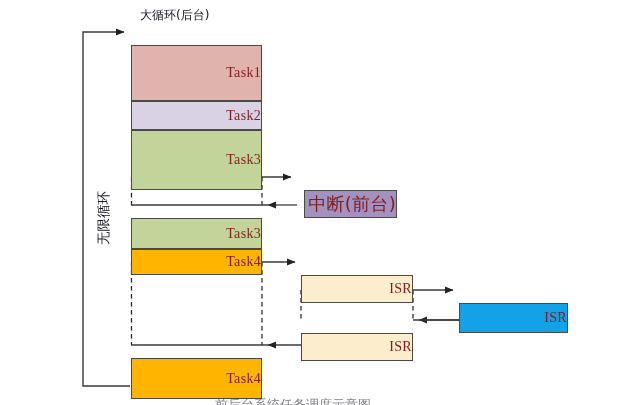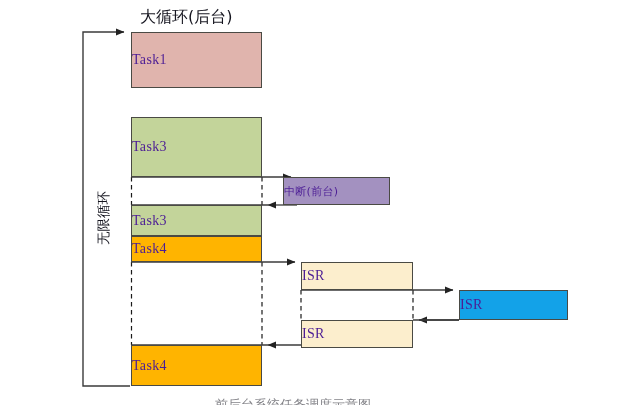--- a/index.html
+++ b/index.html
@@ -14,30 +14,31 @@
     background: #ffffff;
     overflow: hidden;
     font-family: "Liberation Serif", "DejaVu Serif", serif;
   }
   .box {
     position: absolute;
     box-sizing: border-box;
     border: 1.3px solid #4a4a44;
     display: flex;
     align-items: center;
-    justify-content: flex-start;
-    color: #4c1d95;
+    justify-content: flex-end;
+    color: #7f1d1d;
     font-size: 14px;
     letter-spacing: 0.3px;
     white-space: nowrap;
+    margin-top: 13px;
   }
   .label {
     position: absolute;
     color: #14141e;
-    font-size: 16px;
+    font-size: 12px;
     white-space: nowrap;
     font-family: "DejaVu Sans", "Liberation Sans", sans-serif;
   }
   .vlabel {
     position: absolute;
     color: #14141e;
     font-size: 13.5px;
     white-space: nowrap;
     font-family: "DejaVu Sans", "Liberation Sans", sans-serif;
     transform-origin: 0 0;
@@ -119,35 +120,38 @@
 
     <g stroke="#3b3b3b" stroke-width="1.3" fill="none">
       <line x1="301" y1="345" x2="268" y2="345" marker-end="url(#arrowL)"></line>
       <line x1="131" y1="345" x2="268" y2="345"></line>
     </g>
   </svg>
 
   <div class="box" style="left:131px; top:32px; width:131px; height:56px; background:#e0b4ad;">
     <span>Task1</span>
   </div>
+  <div class="box" style="left:131px; top:88px; width:131px; height:29px; background:#d9d2e4;">
+    <span>Task2</span>
+  </div>
   <div class="box" style="left:131px; top:117px; width:131px; height:60px; background:#c3d49a;">
     <span>Task3</span>
   </div>
   <div class="box" style="left:131px; top:205px; width:131px; height:31px; background:#c3d49a;">
     <span>Task3</span>
   </div>
   <div class="box" style="left:131px; top:236px; width:131px; height:26px; background:#ffb400;">
     <span>Task4</span>
   </div>
   <div class="box" style="left:131px; top:345px; width:131px; height:41px; background:#ffb400;">
     <span>Task4</span>
   </div>
 
-  <div class="box" style="left:283px; top:177px; width:107px; height:28px; background:#a391c0;
-              font-family:'DejaVu Sans','Liberation Sans',sans-serif; font-size:11px;">
+  <div class="box" style="left:304px; top:177px; width:93px; height:28px; background:#a391c0;
+              font-family:'DejaVu Sans','Liberation Sans',sans-serif; font-size:18px;">
     <span>中断(前台)</span>
   </div>
   <div class="box" style="left:301px; top:262px; width:112px; height:28px; background:#fceecd;">
     <span>ISR</span>
   </div>
   <div class="box" style="left:301px; top:320px; width:112px; height:28px; background:#fceecd;">
     <span>ISR</span>
   </div>
   <div class="box" style="left:459px; top:290px; width:109px; height:30px; background:#13a2e8;">
     <span>ISR</span>

